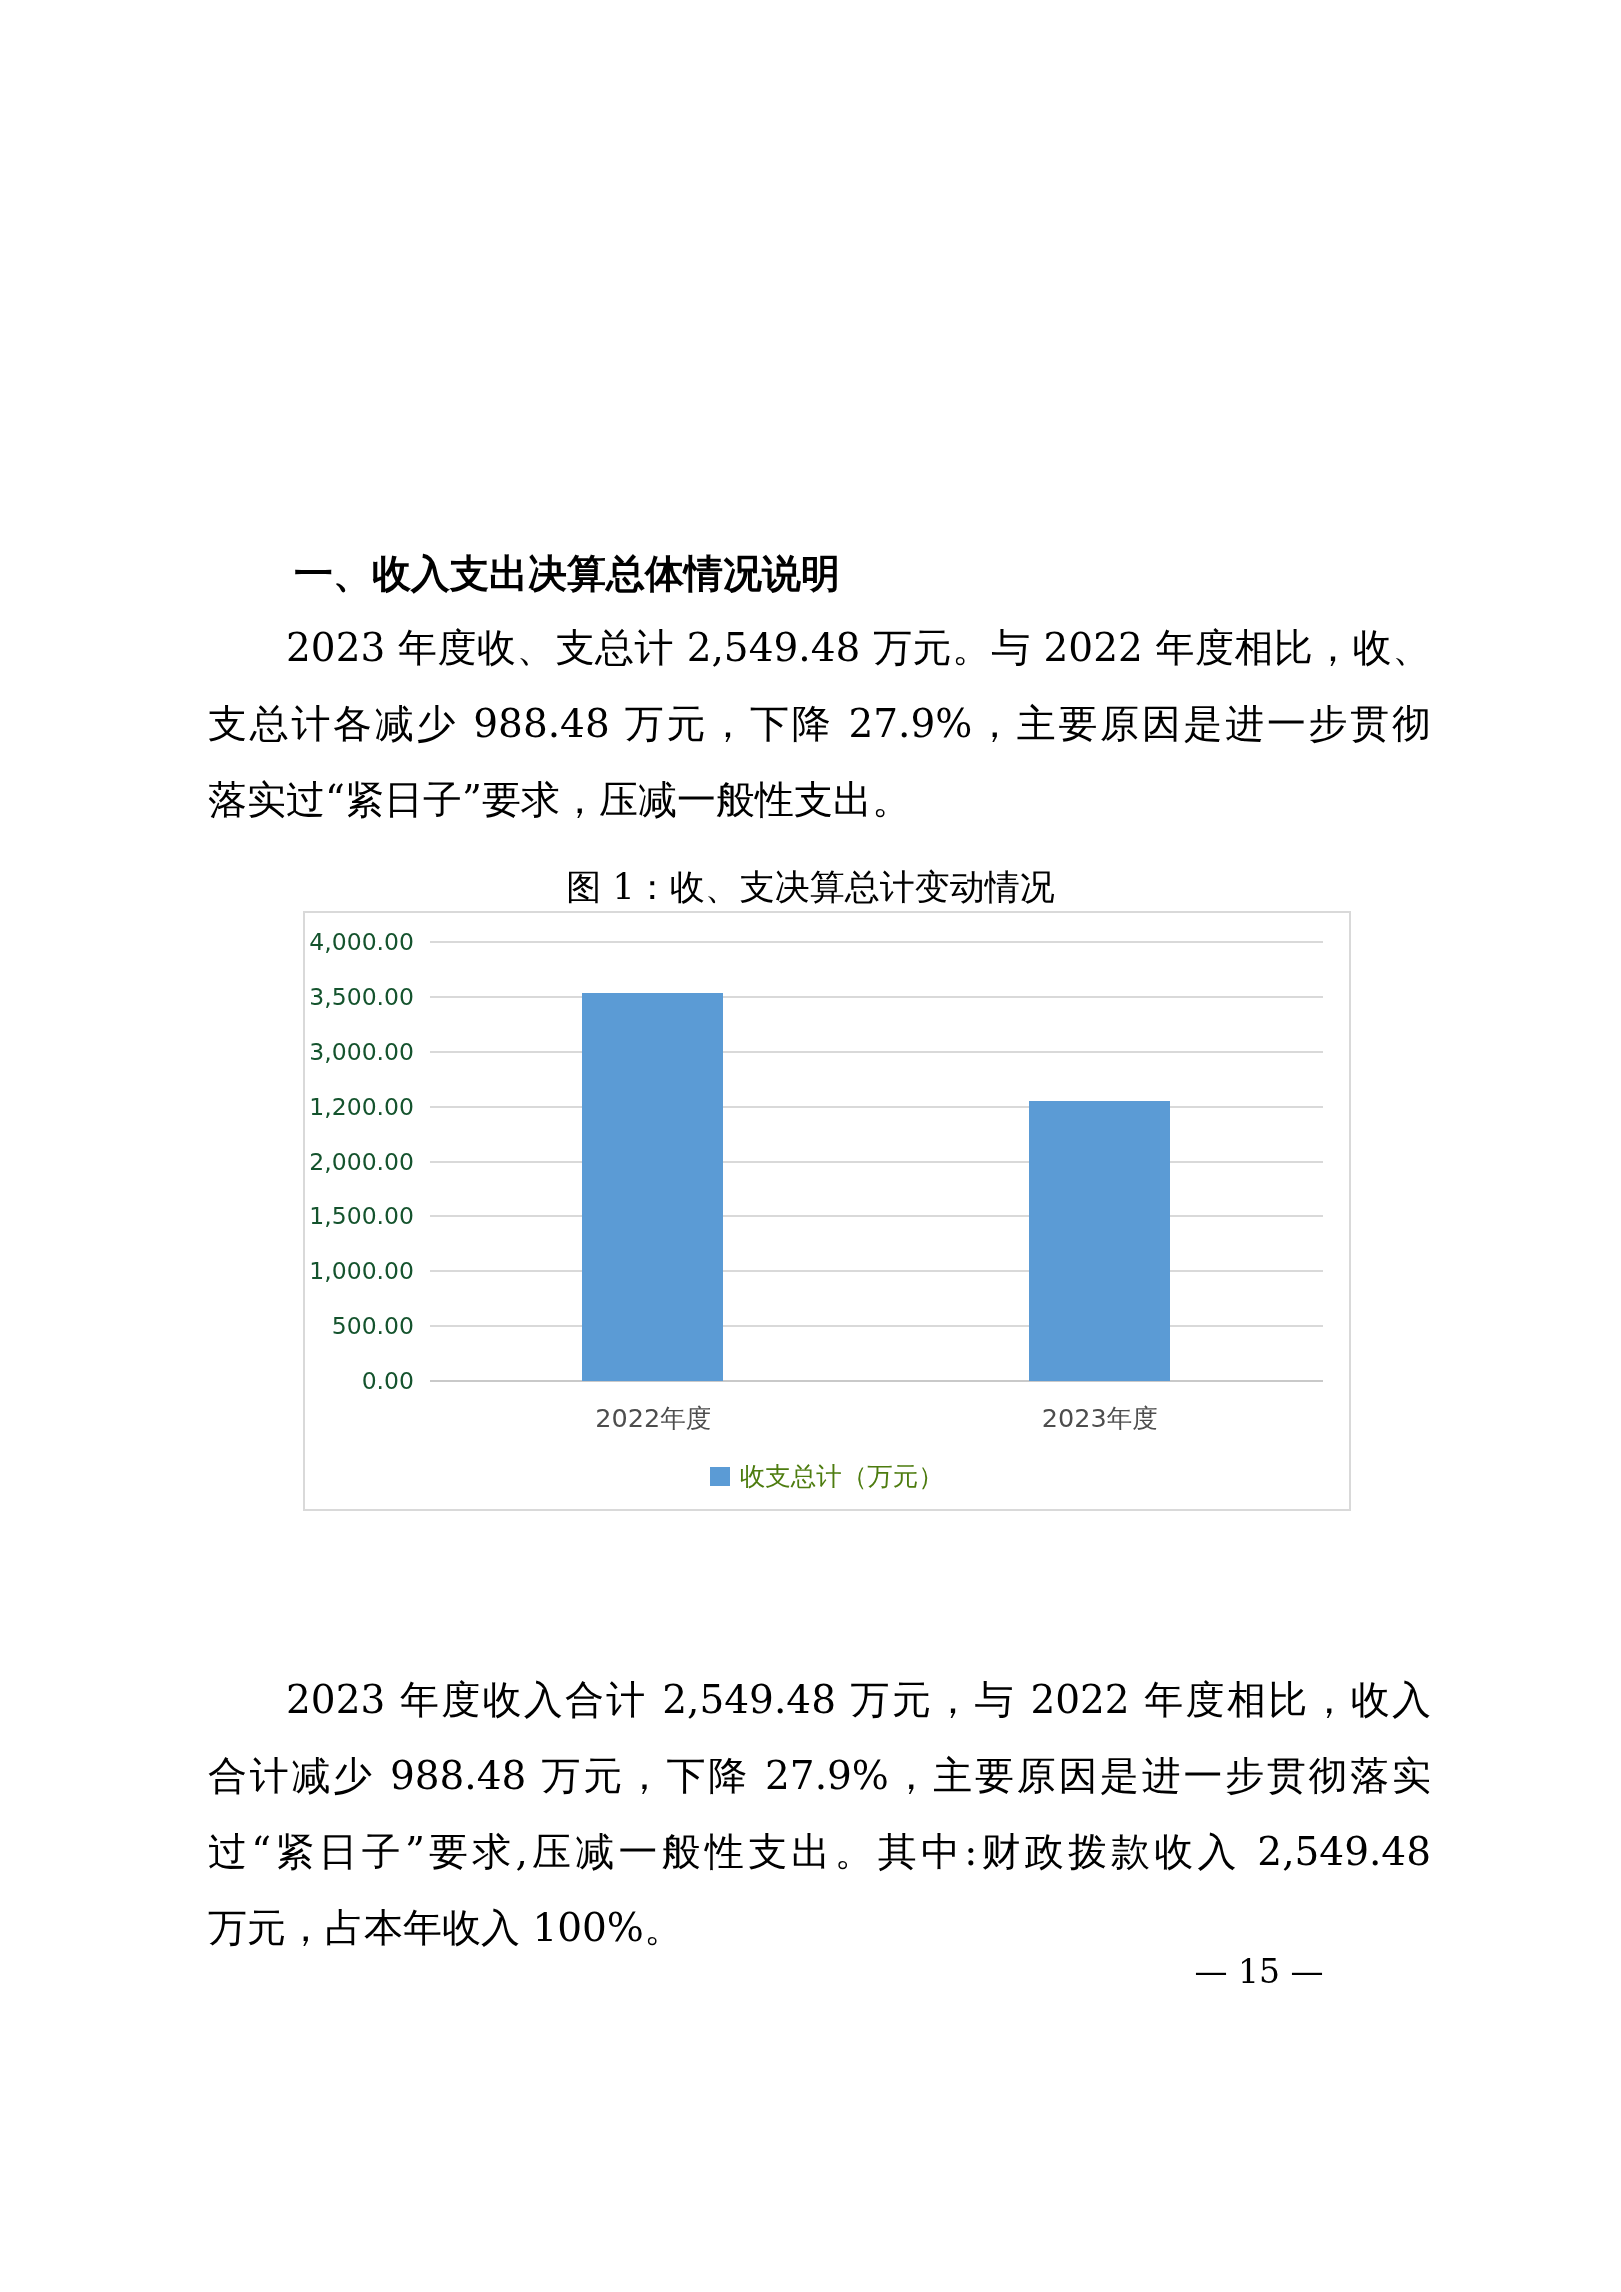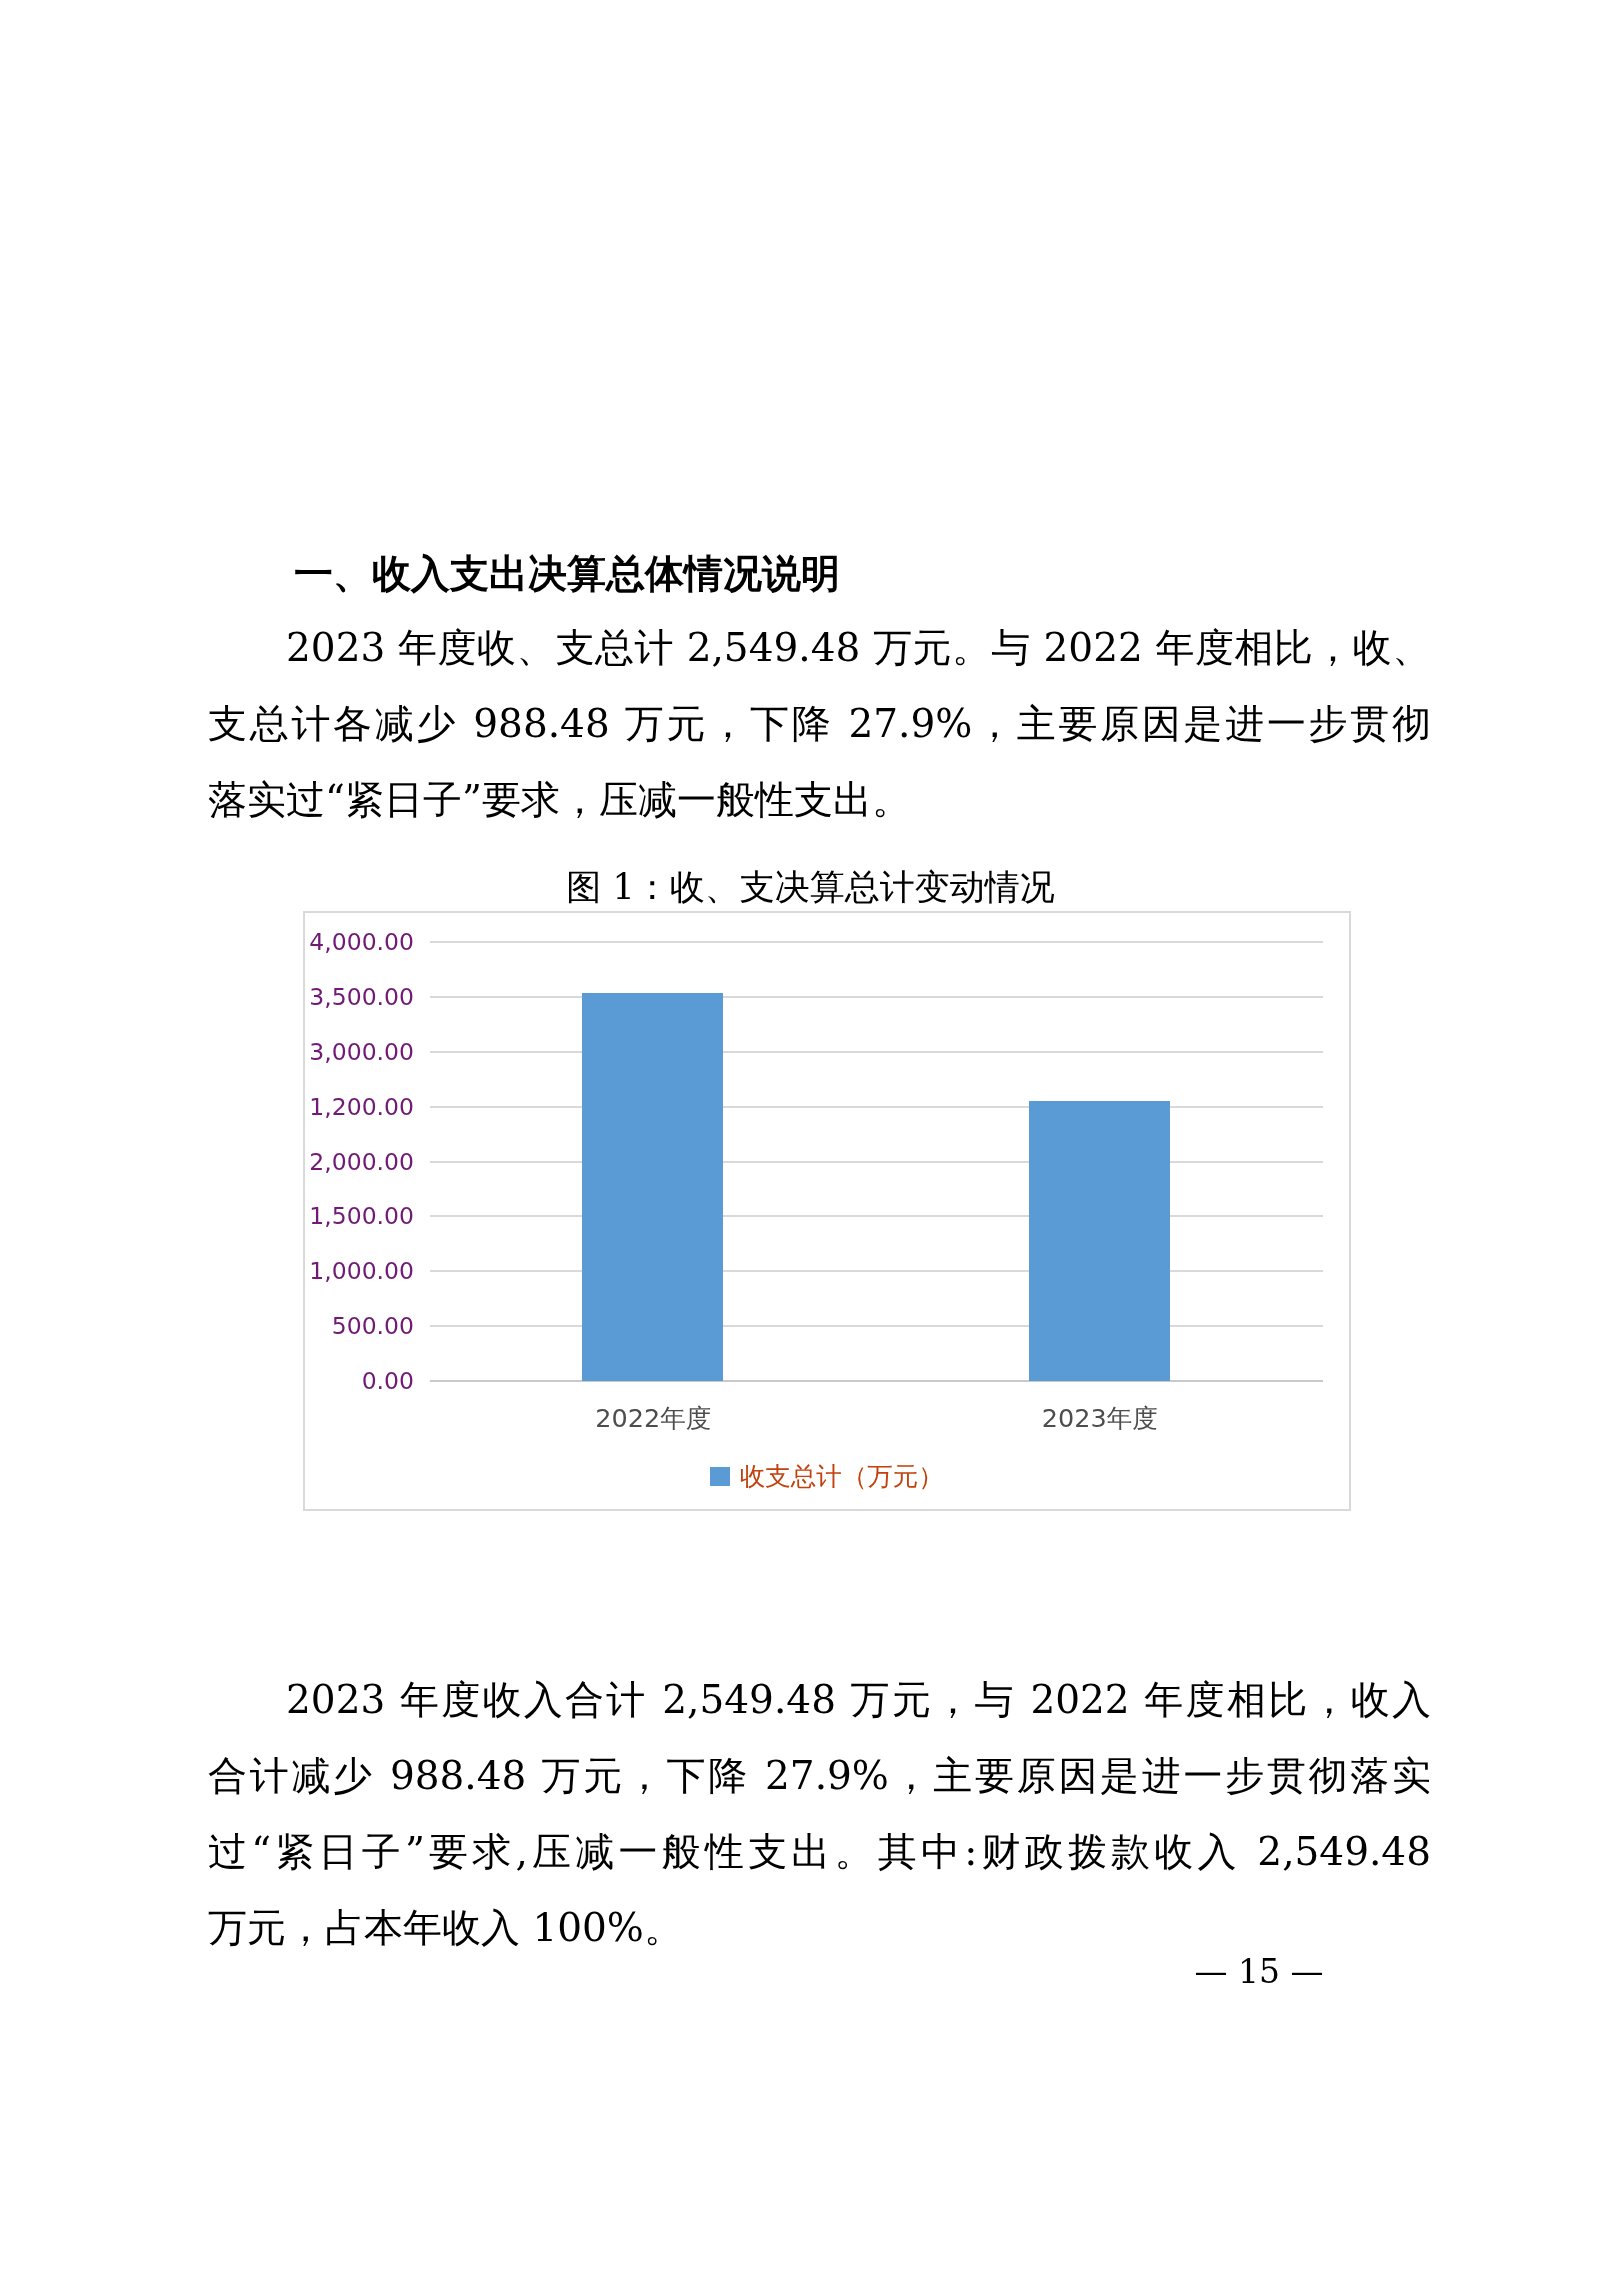--- a/index.html
+++ b/index.html
@@ -85,21 +85,21 @@
     left: 0;
     top: 29px;
     width: 109px;
     height: 439px;
   }
   .ytick {
     position: absolute;
     right: 0;
     transform: translateY(-50%);
     font-size: 23.5px;
-    color: #701a75;
+    color: #14532d;
     white-space: nowrap;
   }
   .plot-area {
     position: absolute;
     left: 125px;
     top: 29px;
     width: 893px;
     height: 439px;
   }
   .gridline {
@@ -143,21 +143,21 @@
     gap: 9.8px;
   }
   .legend-marker {
     display: inline-block;
     width: 19.6px;
     height: 19.6px;
     background: #5B9BD5;
   }
   .legend-label {
     font-size: 25.5px;
-    color: #c2410c;
+    color: #4d7c0f;
   }
 
   
   .page-number {
     position: absolute;
     top: 1952px;
     left: 1112px;
     width: 294px;
     text-align: center;
     font-size: 33px;

